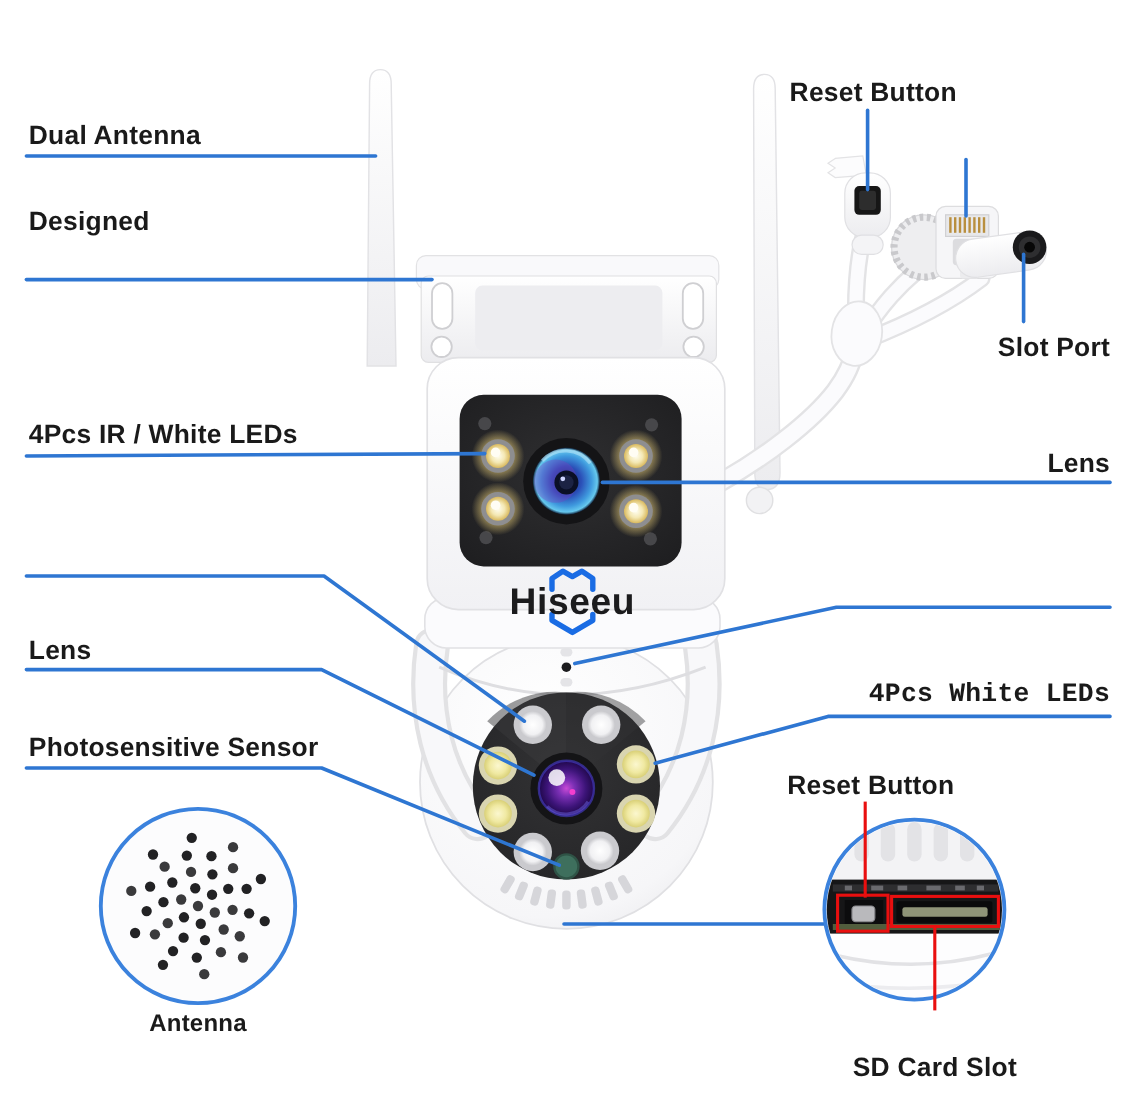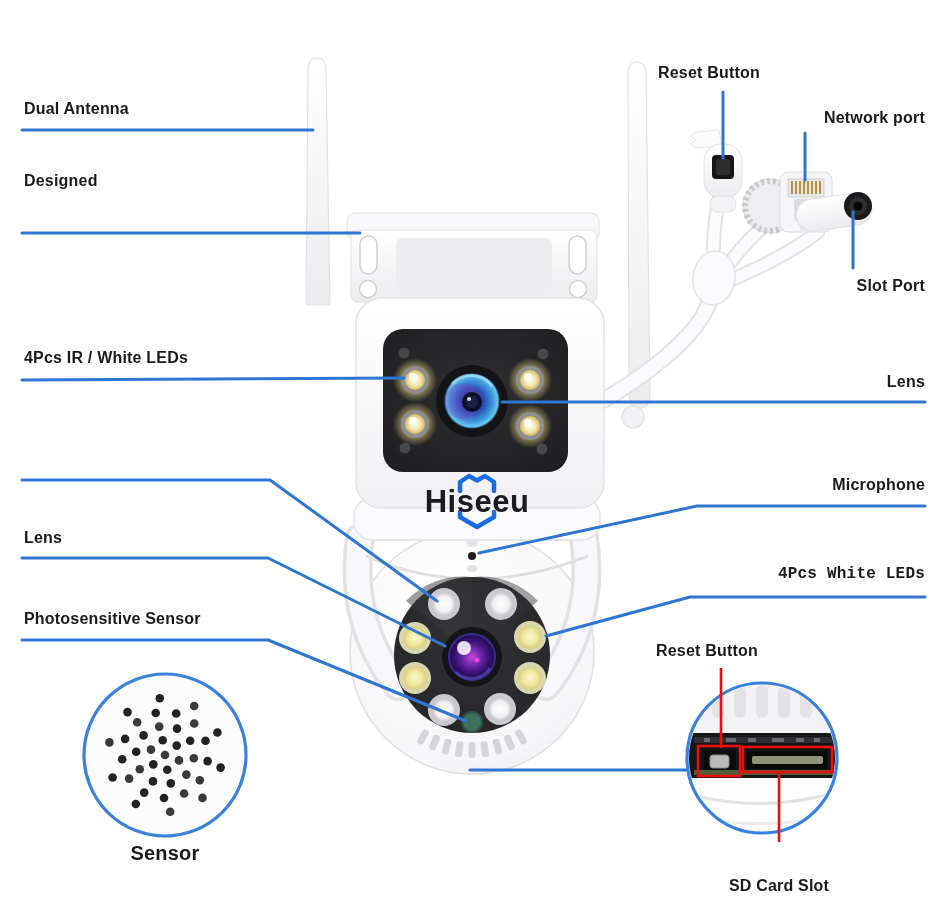--- a/index.html
+++ b/index.html
@@ -1,19 +1,19 @@
 <!DOCTYPE html>
 <html><head>
 <meta charset="utf-8">
 <style>
   html,body{margin:0;padding:0;background:#ffffff;}
   .stage{position:relative;width:950px;height:913px;background:#ffffff;overflow:hidden;
          font-family:"Liberation Sans",sans-serif;}
   .art{position:absolute;left:0;top:0;}
-  .label{position:absolute;font-weight:600;font-size:16px;color:#1a1a1a;
+  .label{position:absolute;font-weight:600;font-size:22px;color:#1a1a1a;
          letter-spacing:.2px;white-space:nowrap;line-height:1.34;}
   .r{text-align:right;}
   .c{text-align:center;}
   .sm{font-size:20px;}
 </style>
 </head>
 <body>
 
 <div class="stage">
 
@@ -350,25 +350,23 @@
   </g>
 </svg>
 
 <div class="label" style="left:24px;top:98px;">Dual Antenna</div>
 <div class="label" style="left:24px;top:170px;">
   <div>Designed</div>
 </div>
 <div class="label" style="left:24px;top:347px;">4Pcs IR / White LEDs</div>
 <div class="label" style="left:24px;top:527px;">Lens</div>
 <div class="label" style="left:24px;top:608px;">Photosensitive Sensor</div>
-<div class="label sm c" style="left:65px;top:840px;width:200px;">Sensor</div>
+<div class="label sm c" style="left:65px;top:840px;width:200px;">Antenna</div>
 
 <div class="label" style="left:658px;top:62px;">Reset Button</div>
-<div class="label r" style="right:25px;top:107px;">Network port</div>
 <div class="label r" style="right:25px;top:275px;">Slot Port</div>
 <div class="label r" style="right:25px;top:371px;">Lens</div>
-<div class="label r" style="right:25px;top:474px;">Microphone</div>
 <div class="label r" style="right:25px;top:564px;font-family:Liberation Mono, monospace;">4Pcs White LEDs</div>
 
 <div class="label" style="left:656px;top:640px;">Reset Button</div>
 <div class="label c" style="left:659px;top:875px;width:240px;">SD Card Slot</div>
 
 </div>
 
 </body></html>

